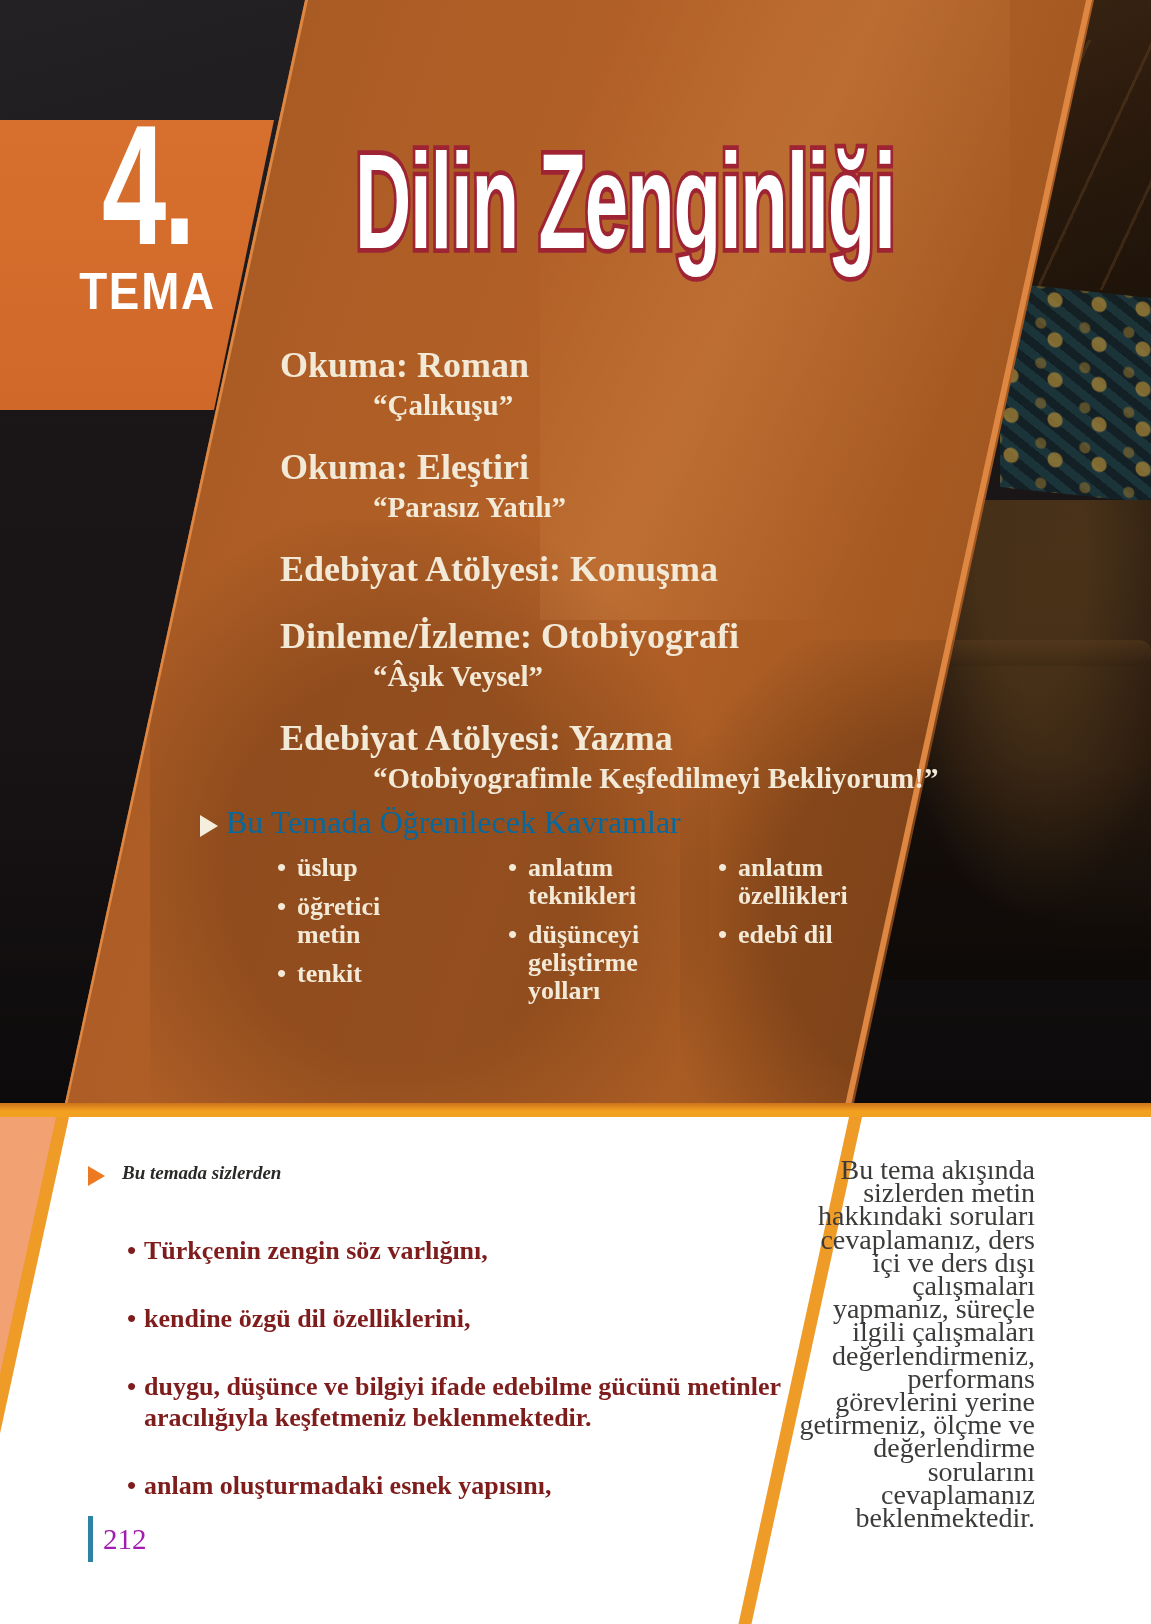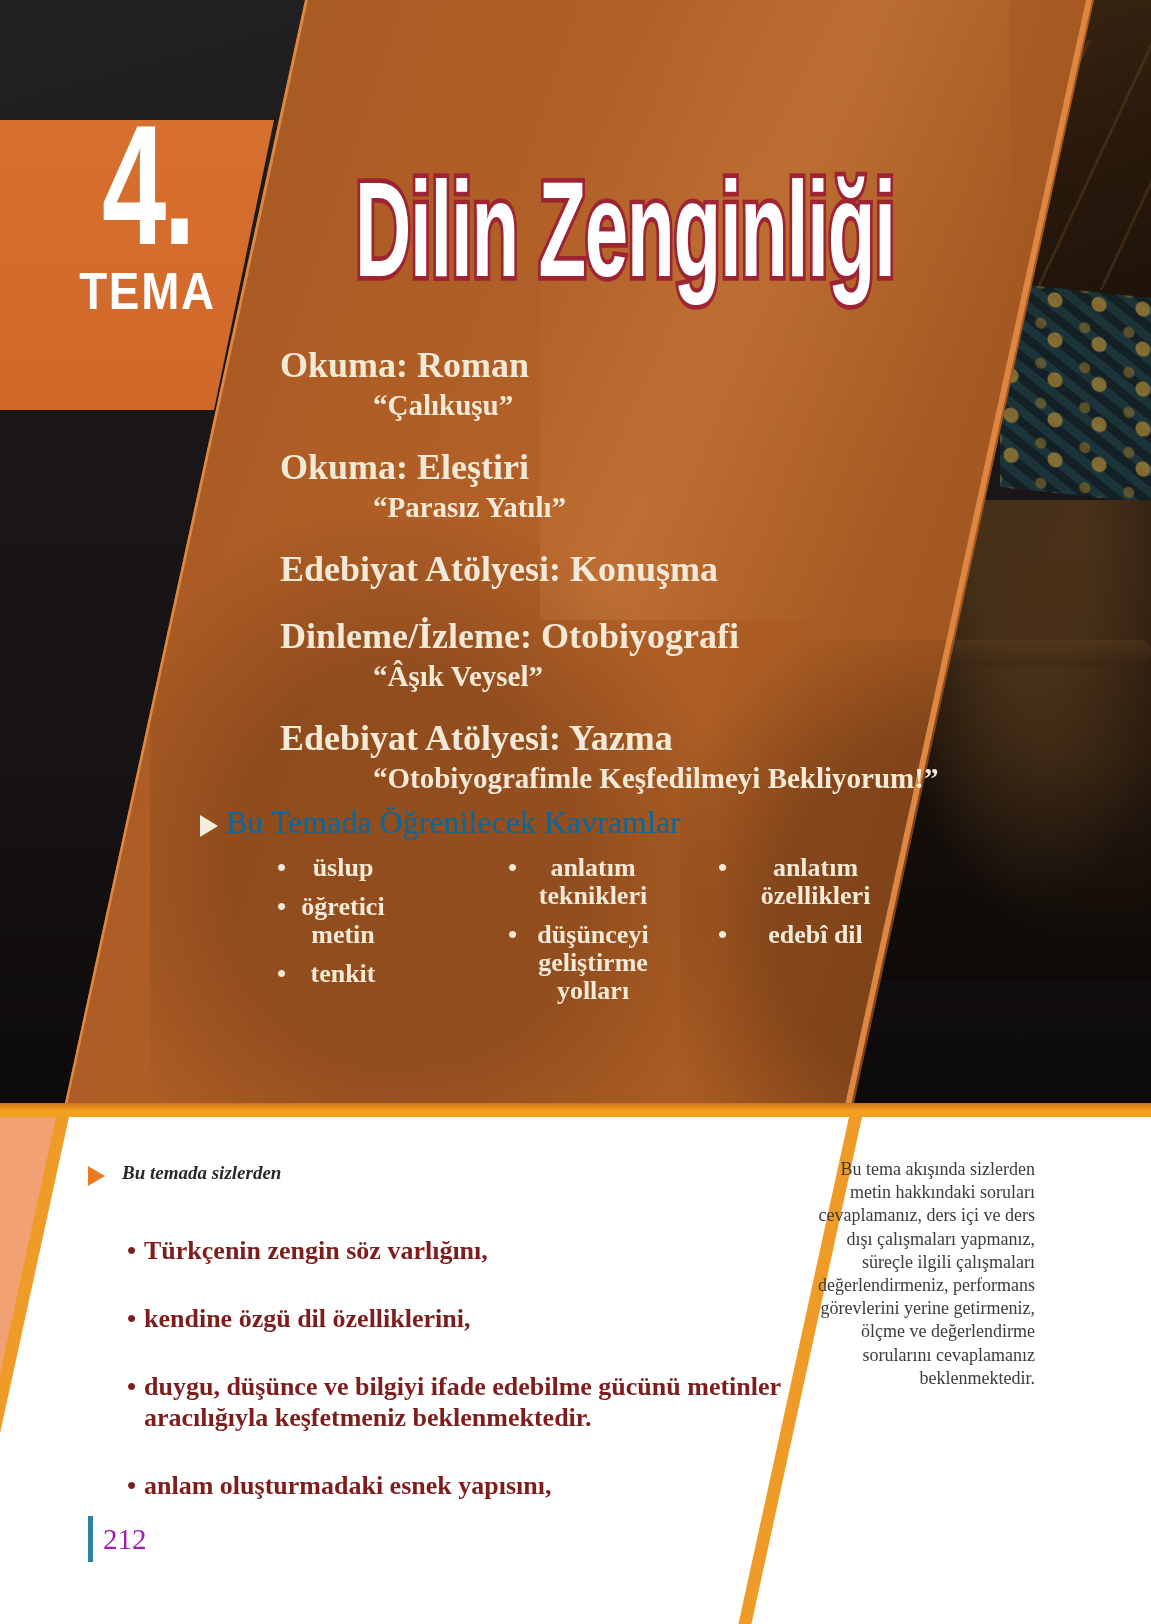--- a/index.html
+++ b/index.html
@@ -50,41 +50,41 @@
          clip-path:polygon(0 0,100% 0,calc(100% - 60px) 100%,0 100%);
          background:linear-gradient(180deg,#d76f2e 0%,#d0682a 100%);}
   .tema-text{position:absolute;left:40px;top:-20px;width:215px;text-align:center;color:#ffffff;
          font-family:"Liberation Sans", sans-serif;font-weight:bold;}
   .tema-number{font-size:170px;line-height:170px;letter-spacing:-4px;
          transform:scale(.68,1);transform-origin:center top;}
   .tema-label{font-size:52px;line-height:52px;letter-spacing:2px;margin-top:-5px;
          transform:scale(.88,1);transform-origin:center top;}
 
   
-  .title-wrap{position:absolute;left:280px;top:162px;width:690px;height:170px;
+  .title-wrap{position:absolute;left:280px;top:134px;width:690px;height:170px;
          display:flex;justify-content:center;align-items:flex-start;}
   .title{white-space:nowrap;font-family:"Liberation Sans", sans-serif;font-weight:bold;
          font-size:130px;line-height:130px;color:#ffffff;letter-spacing:-2px;
          -webkit-text-stroke:9px #9e2434;paint-order:stroke fill;
          transform:scale(.60,1.04);transform-origin:center top;}
 
   
   .topics{position:absolute;left:280px;top:318px;width:690px;color:#f3e9d7;}
   .topic-heading{font-size:36px;line-height:40px;font-weight:bold;margin-bottom:5px;margin-top:27px;}
   .topic-quote{font-size:29px;line-height:30px;font-weight:bold;padding-left:93px;margin-bottom:9px;}
 
   
   .concepts-header{position:absolute;left:226px;top:806px;font-size:32px;line-height:32px;
          color:#0369a1;}
   .tri{width:0;height:0;position:absolute;}
   .tri-white{left:200px;top:815px;border-top:11px solid transparent;border-bottom:11px solid transparent;
          border-left:18px solid #f6eedd;}
   .ccol{position:absolute;top:854px;color:#f3e9d7;font-weight:bold;font-size:26px;line-height:28px;}
   .ccol.c1{left:277px;width:112px;} .ccol.c2{left:508px;width:150px;} .ccol.c3{left:718px;width:175px;}
-  .citem{position:relative;padding-left:20px;margin-bottom:11px;text-align:center;}
+  .citem{position:relative;padding-left:20px;margin-bottom:11px;}
   .citem::before{content:"\2022";position:absolute;left:0;top:0;}
 
   
   .bar{position:absolute;left:0;top:1103px;width:1151px;height:14px;
        background:linear-gradient(180deg,#cd731c 0%,#f2a01f 55%);}
   .peach{position:absolute;left:0;top:1117px;width:80px;height:280px;
        clip-path:polygon(0 0,57px 0,0 262px);background:#f2a173;}
   .stripe{position:absolute;width:13px;background:#ef9b28;transform:skewX(-12.3deg);
        transform-origin:left top;}
   .stripe.sl{left:56px;top:1117px;height:510px;}
@@ -95,21 +95,21 @@
          border-left:17px solid #ed7a22;}
   .expect-header{position:absolute;left:122px;top:1158px;font-size:19px;line-height:30px;
          font-weight:bold;color:#2a2927;font-style:italic;}
   .expect-list{position:absolute;left:130px;top:1198px;width:700px;list-style:none;margin:0;padding:0;}
   .expect-list li{position:relative;padding-left:14px;margin-bottom:8px;
          font-size:26px;line-height:31px;font-weight:bold;color:#7f1d1d;margin-top:37px;}
   .expect-list li::before{content:"\2022";position:absolute;left:-3px;top:0;}
 
   
   .flow-note{position:absolute;left:798px;top:1158px;width:237px;text-align:right;
-         font-size:18px;line-height:23.2px;color:#3c3b39;}
+         font-size:28px;line-height:23.2px;color:#3c3b39;}
 
   
   .pageno-bar{position:absolute;left:88px;top:1516px;width:5px;height:46px;background:#2e82a3;}
   .pageno{position:absolute;left:103px;top:1522px;font-size:29px;line-height:34px;color:#a21caf;}
 </style>
 </head>
 <body>
 
 <div class="page">
 

